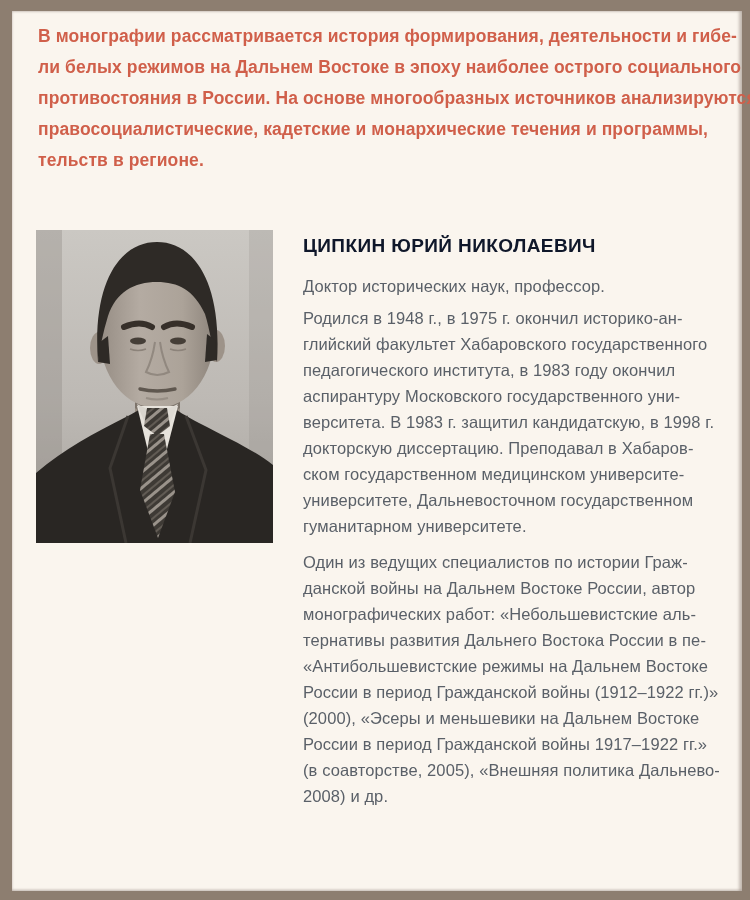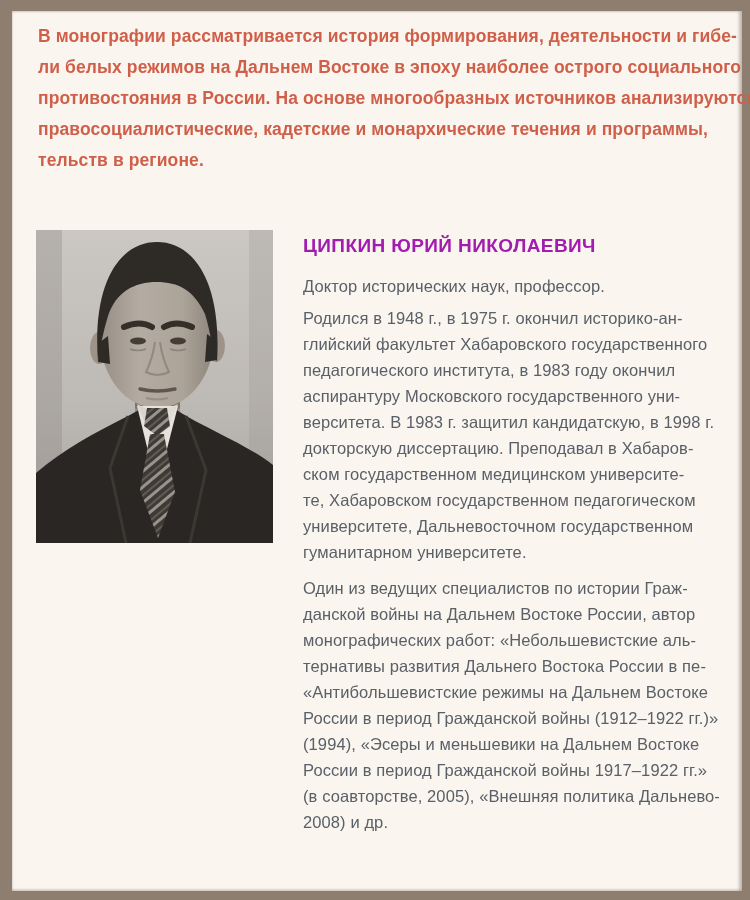--- a/index.html
+++ b/index.html
@@ -21,21 +21,21 @@
   .intro .iline{white-space:nowrap;}
   .photo-wrap{
     position:absolute;left:24px;top:219px;width:237px;height:313px;
   }
   .photo-wrap svg{display:block;width:237px;height:313px;}
   .col{
     position:absolute;left:291px;top:222px;width:430px;
     color:#5a6068;font-size:16.5px;line-height:26px;letter-spacing:.1px;
   }
   .author-name{
-    color:#a21caf;font-size:19px;font-weight:bold;letter-spacing:.4px;
+    color:#0f172a;font-size:19px;font-weight:bold;letter-spacing:.4px;
     line-height:26px;white-space:nowrap;
   }
   .degree{margin-top:14px;white-space:nowrap;}
   .bio{margin-top:6px;}
   .bio2{margin-top:10px;}
   .bline{white-space:nowrap;}
 </style>
 </head>
 <body>
 
@@ -119,32 +119,31 @@
     <div class="degree">Доктор исторических наук, профессор.</div>
 
     <div class="bio bio1">
       <div class="bline">Родился в 1948 г., в 1975 г. окончил историко-ан-</div>
       <div class="bline">глийский факультет Хабаровского государственного</div>
       <div class="bline">педагогического института, в 1983 году окончил</div>
       <div class="bline">аспирантуру Московского государственного уни-</div>
       <div class="bline">верситета. В 1983 г. защитил кандидатскую, в 1998 г.</div>
       <div class="bline">докторскую диссертацию. Преподавал в Хабаров-</div>
       <div class="bline">ском государственном медицинском университе-</div>
-      <div class="bline">те, Хабаровском государственном педагогическом</div>
       <div class="bline">университете, Дальневосточном государственном</div>
       <div class="bline">гуманитарном университете.</div>
     </div>
 
     <div class="bio bio2">
       <div class="bline">Один из ведущих специалистов по истории Граж-</div>
       <div class="bline">данской войны на Дальнем Востоке России, автор</div>
       <div class="bline">монографических работ: «Небольшевистские аль-</div>
       <div class="bline">тернативы развития Дальнего Востока России в пе-</div>
       <div class="bline">«Антибольшевистские режимы на Дальнем Востоке</div>
       <div class="bline">России в период Гражданской войны (1912–1922 гг.)»</div>
-      <div class="bline">(1994), «Эсеры и меньшевики на Дальнем Востоке</div>
+      <div class="bline">(2000), «Эсеры и меньшевики на Дальнем Востоке</div>
       <div class="bline">России в период Гражданской войны 1917–1922 гг.»</div>
       <div class="bline">(в соавторстве, 2005), «Внешняя политика Дальнево-</div>
       <div class="bline">2008) и др.</div>
     </div>
   </div>
 
 </div>
 
 </body></html>

